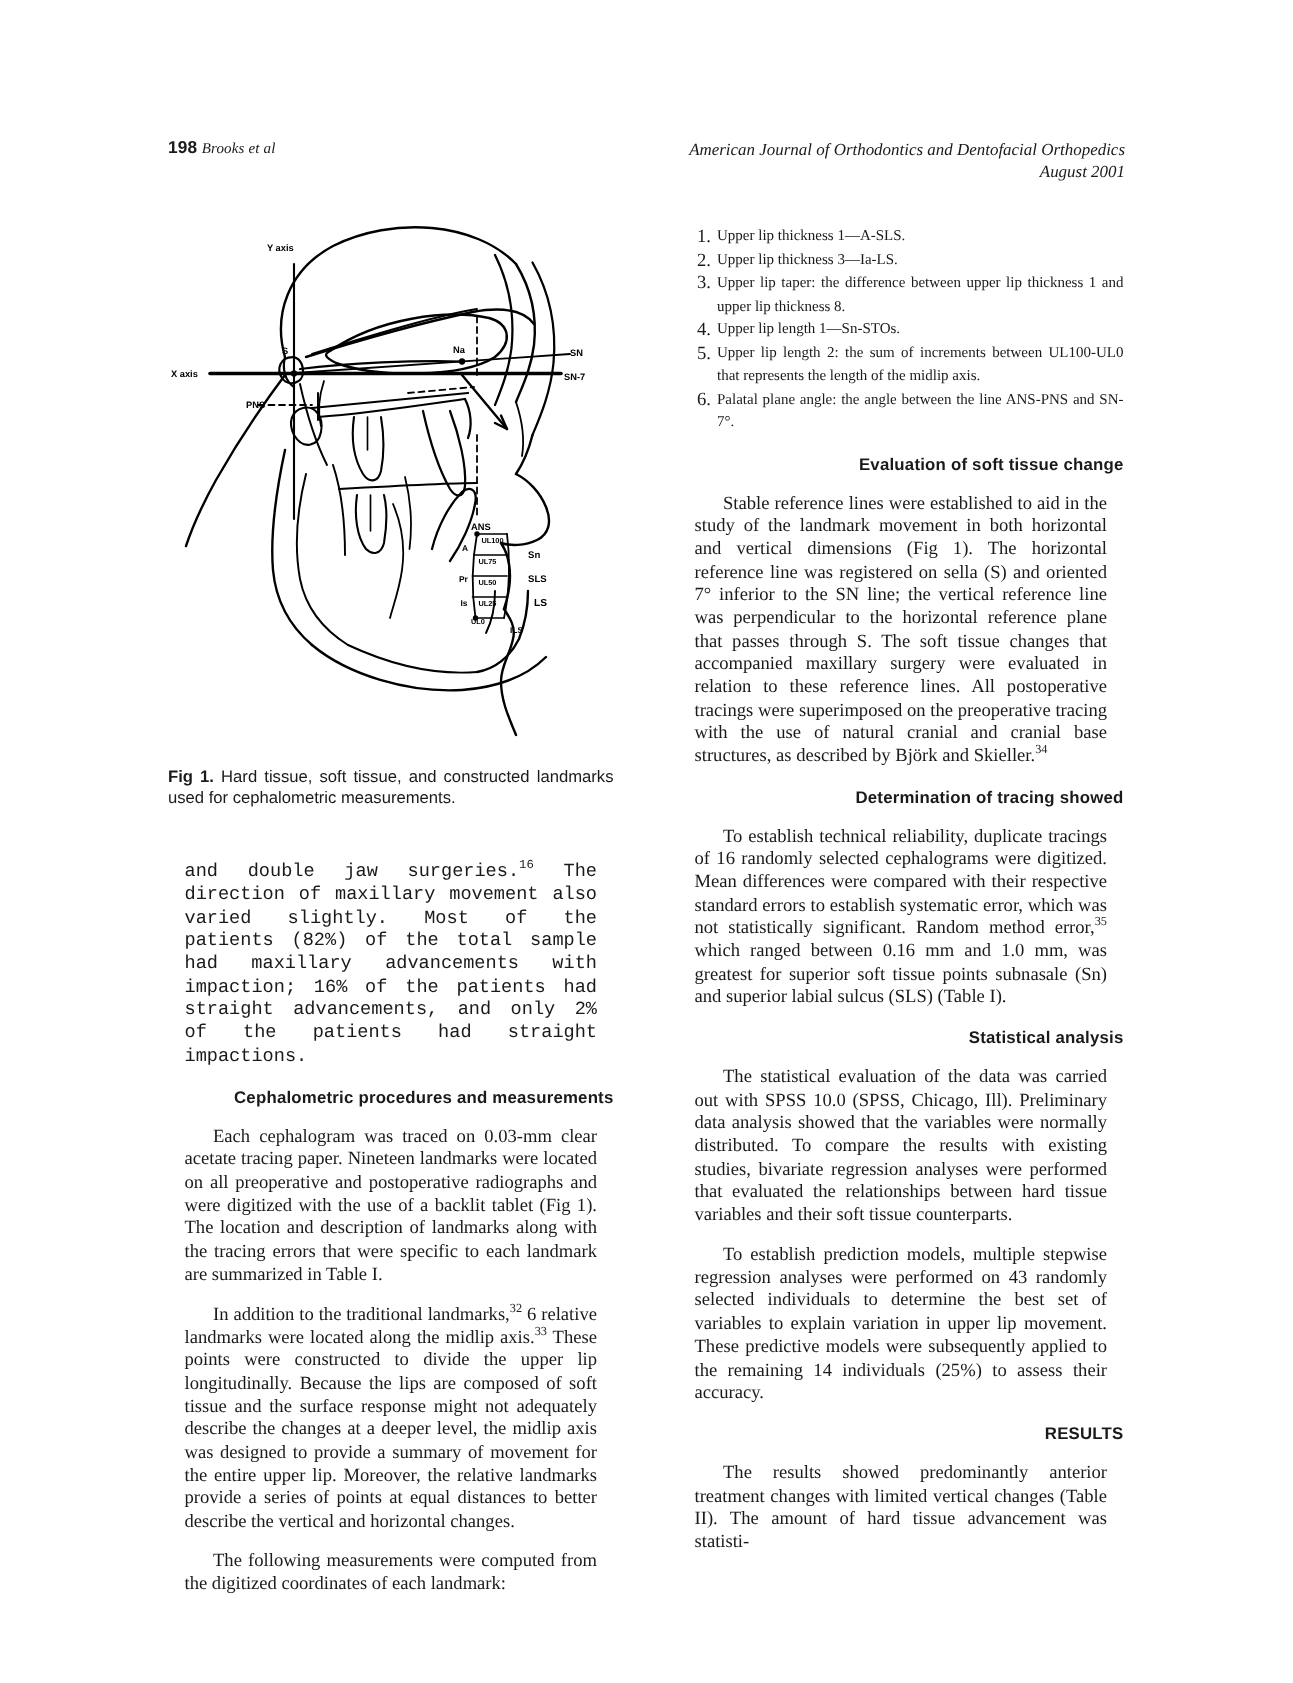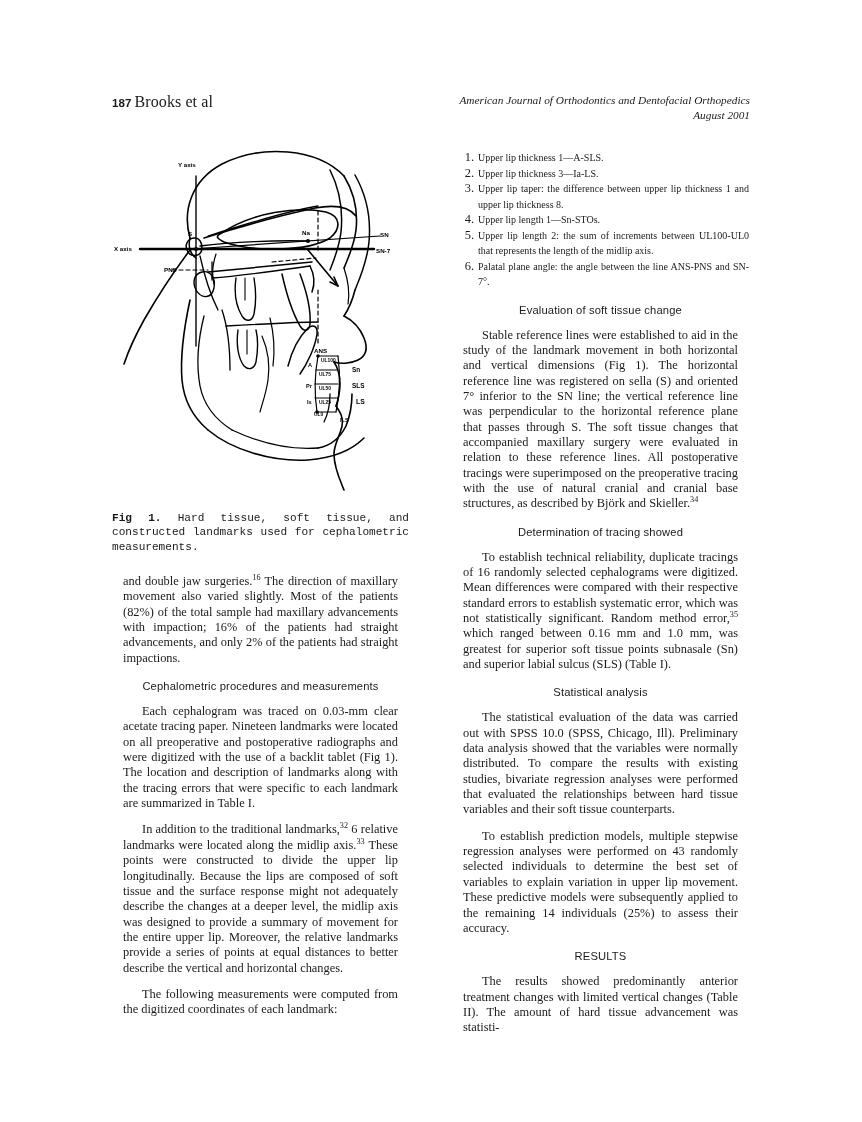--- a/index.html
+++ b/index.html
@@ -37,21 +37,22 @@
     letter-spacing: .1px;
     white-space: nowrap;
   }
   .runhead-left .folio {
     font-family: "Liberation Sans", "DejaVu Sans", sans-serif;
     font-weight: bold;
     font-style: normal;
     font-size: 11.5px;
   }
   .runhead-left .authors {
-    font-size: 16px;
+    font-style: italic;
+    font-size: 10px;
   }
   .runhead-right {
     position: absolute;
     right: 0;
     top: 0;
     text-align: right;
     font-style: italic;
     font-size: 11.3px;
     line-height: 15px;
     white-space: nowrap;
@@ -68,29 +69,29 @@
     -webkit-hyphens: none;
     hyphens: none;
   }
   .col-right { left: 452px; }
 
   p.body {
     margin: 11px;
     text-indent: 19px;
     text-align: justify;
   }
-  p.body.noindent { text-indent: 0; }
+  p.body.noindent { text-indent: 0; font-family: Liberation Mono, monospace; }
 
   h3.sub {
     font-family: "Liberation Sans", "DejaVu Sans", sans-serif;
     font-size: 11.2px;
-    font-weight: normal;
+    font-weight: bold;
     margin: 13px 0 3px 0;
     line-height: 14px;
-    text-align: center;
+    text-align: right;
     letter-spacing: .15px;
   }
 
   sup {
     font-size: 8.2px;
     vertical-align: super;
     line-height: 0;
   }
 
   
@@ -124,21 +125,21 @@
     top: 150px;
     width: 300px;
   }
   .figwrap {
     position: relative;
     width: 300px;
     height: 355px;
   }
   .figwrap svg { display: block; }
   .figcaption {
-    font-family: Liberation Mono, monospace;
+    font-family: Liberation Sans, sans-serif;
     font-size: 11.1px;
     line-height: 14.4px;
     text-align: justify;
     margin-top: 6px;
     width: 297px;
   }
   .figcaption .figlabel { font-weight: bold; }
 
   .left-text {
     position: absolute;
@@ -156,21 +157,21 @@
     fill: #000;
   }
 </style>
 </head>
 <body>
 
 <div class="page">
 
   <div class="runhead">
     <div class="runhead-left">
-      <span class="folio">187</span>
+      <span class="folio">198</span>
       <span class="authors">Brooks et al</span>
     </div>
     <div class="runhead-right">
       <div>American Journal of Orthodontics and Dentofacial Orthopedics</div>
       <div>August 2001</div>
     </div>
   </div>
 
   <div class="figure-block">
     <div class="figwrap">

